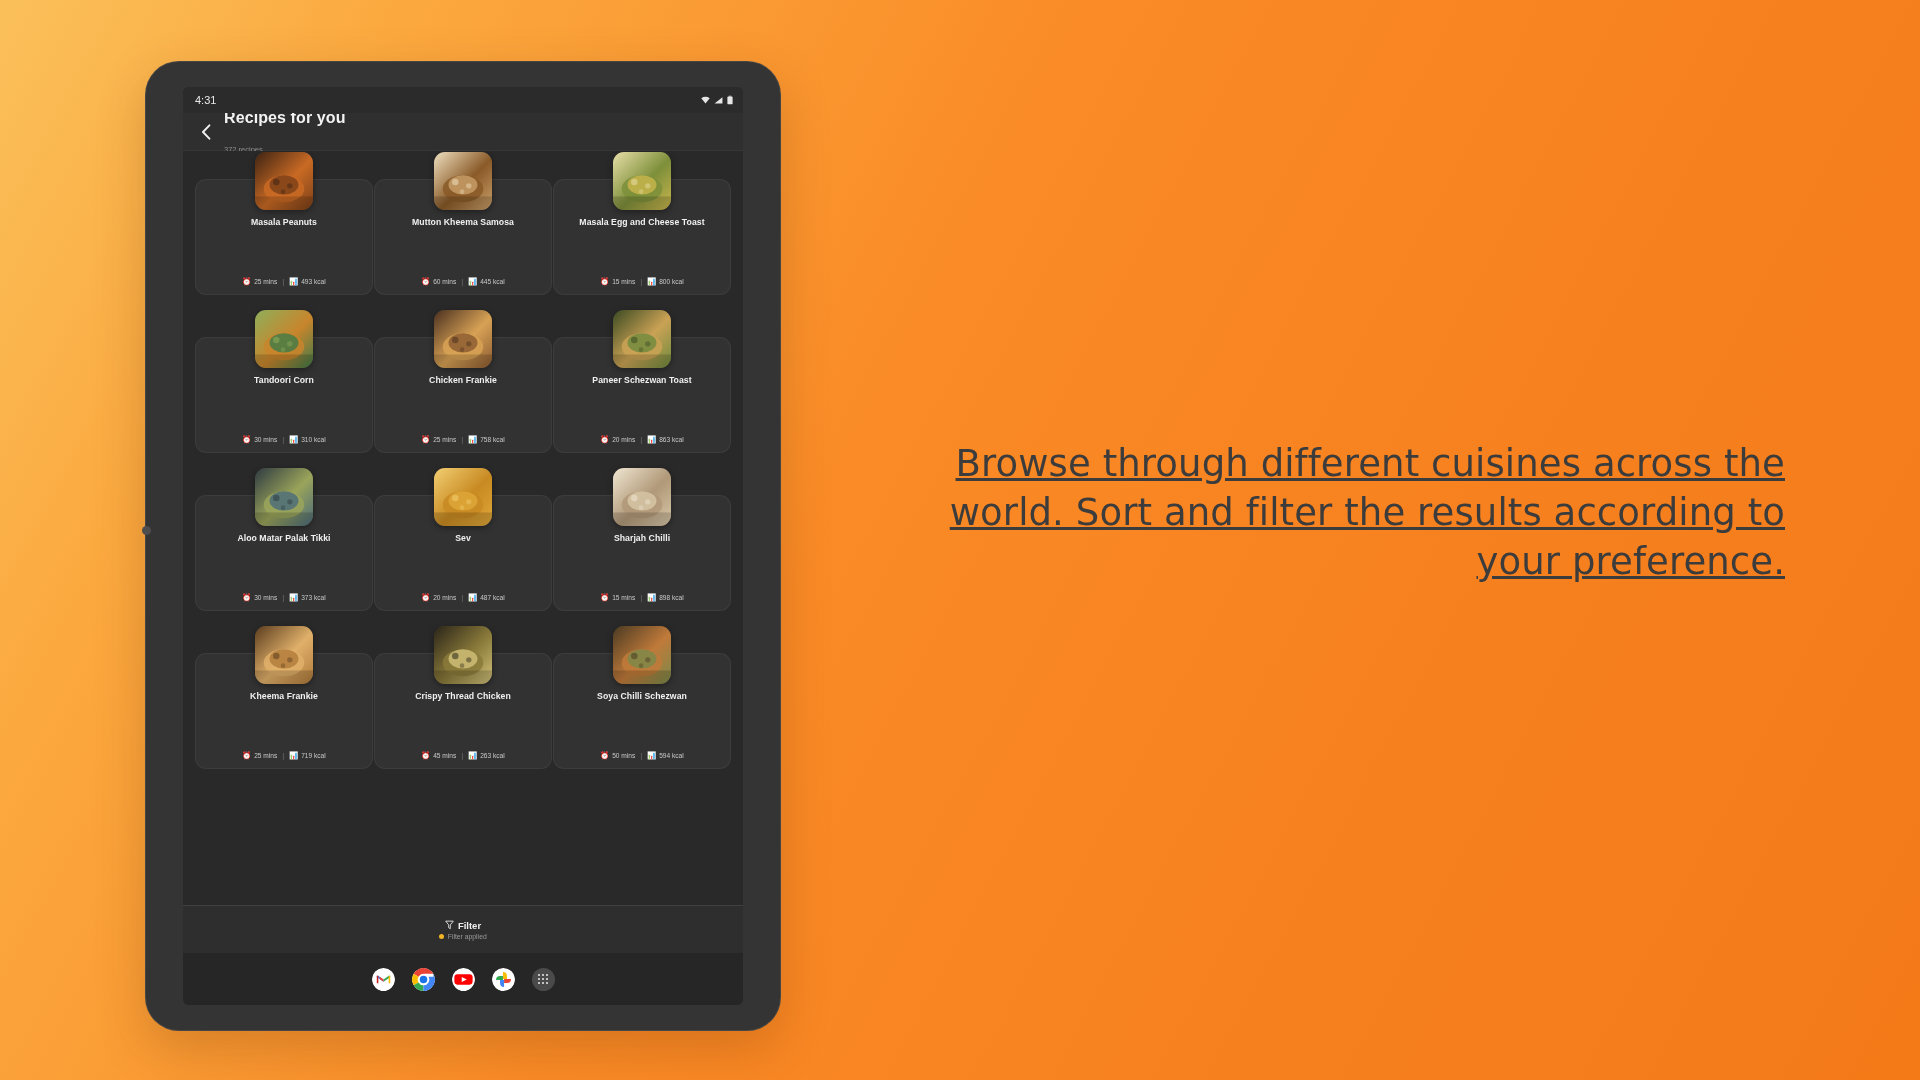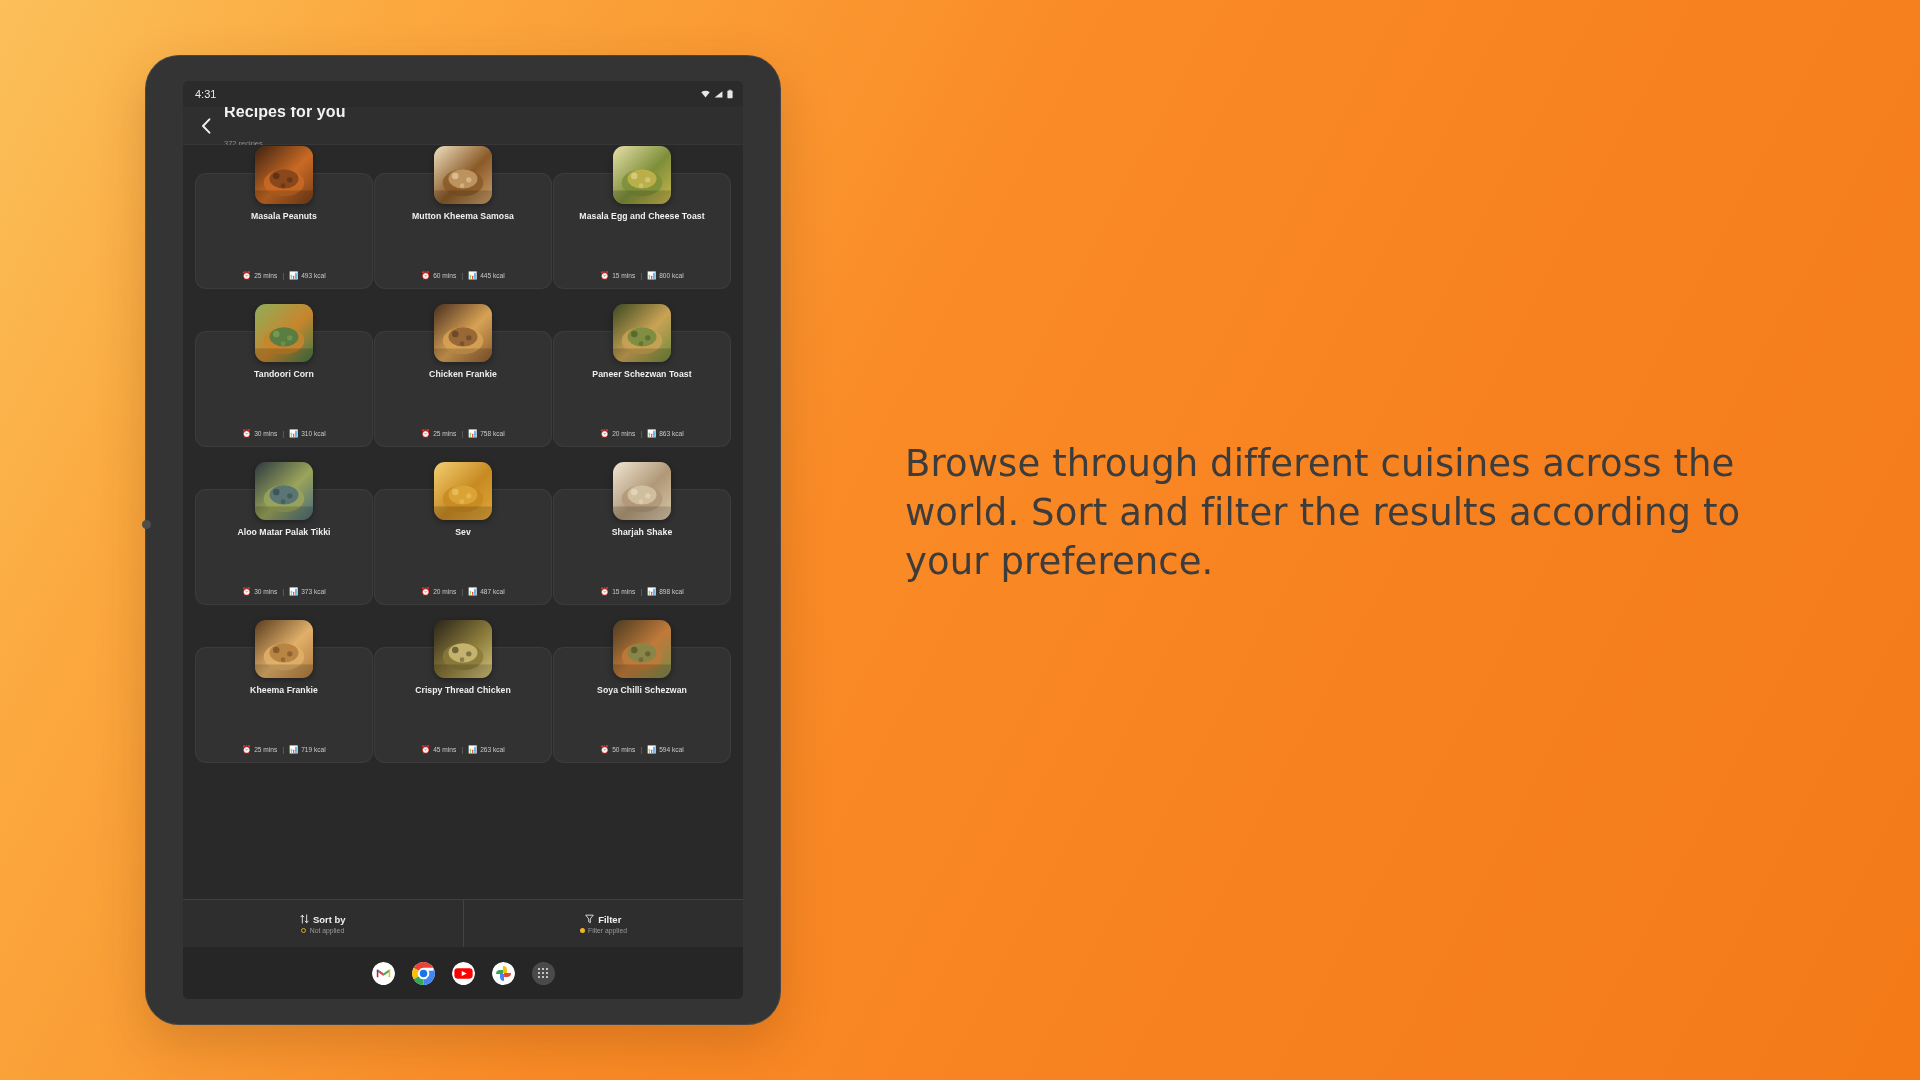--- a/index.html
+++ b/index.html
@@ -8,33 +8,34 @@
     font-family: "Liberation Sans", sans-serif;
     background: linear-gradient(118deg, #fbc05a 0%, #fba93f 16%, #fa8b26 44%, #f7811f 70%, #f47a18 100%);
     position: relative;
   }
 
   
   #caption {
     position: absolute;
     left: 905px; top: 440px;
     width: 880px;
-    text-align: left;
+    text-align: right;
     font-size: 37px;
     line-height: 1.32;
     color: #3c3c3c;
     font-family: "DejaVu Sans", sans-serif;
     font-weight: 400;
     letter-spacing: .1px;
+    text-decoration: underline;
   }
 
   
   #tablet {
     position: absolute;
-    left: 145px; top: 55px;
+    left: 145px; top: 61px;
     width: 636px; height: 970px;
     background: #343434;
     border-radius: 34px;
     box-shadow: 0 18px 50px rgba(90,40,0,.22);
   }
   #tablet-bezel-hl {
     position: absolute; inset: 0;
     border-radius: 34px;
     border: 1px solid rgba(255,255,255,.09);
     pointer-events: none;
@@ -533,21 +534,21 @@
                 </defs>
                 <rect width="60" height="60" fill="url(#g8)"></rect>
                 <ellipse cx="30" cy="38" rx="21" ry="14" fill="#b09878" opacity="0.85"></ellipse>
                 <ellipse cx="30" cy="34" rx="15" ry="10" fill="#d8c8a8" opacity="0.8"></ellipse>
                 <circle cx="22" cy="31" r="3.4" fill="#f0e6d2" opacity="0.55"></circle>
                 <circle cx="36" cy="35" r="2.8" fill="#f0e6d2" opacity="0.45"></circle>
                 <circle cx="29" cy="41" r="2.4" fill="#f0e6d2" opacity="0.38"></circle>
                 <rect y="46" width="60" height="14" fill="#000" opacity="0.16"></rect>
               </svg>
             </div>
-            <div class="card-name">Sharjah Shake</div>
+            <div class="card-name">Sharjah Chilli</div>
             <div class="card-meta">
               <span class="meta-time">
                 <span class="ic-clock">⏰</span>
                 <span>15 mins</span>
               </span>
               <span class="meta-sep">|</span>
               <span class="meta-kcal">
                 <span class="ic-kcal">📊</span>
                 <span>898 kcal</span>
               </span>
@@ -648,33 +649,20 @@
               <span class="meta-kcal">
                 <span class="ic-kcal">📊</span>
                 <span>594 kcal</span>
               </span>
             </div>
           </div>
         </div>
       </div>
 
     <div id="actionbar">
-      <div class="action-cell">
-        <div class="action-top">
-          <svg width="9" height="10" viewBox="0 0 10 11">
-            <path d="M2.6 10 V1.4 M2.6 1.4 L0.9 3.2 M2.6 1.4 L4.3 3.2" stroke="#efefef" stroke-width="1" fill="none" stroke-linecap="round" stroke-linejoin="round"></path>
-            <path d="M7.4 1 V9.6 M7.4 9.6 L5.7 7.8 M7.4 9.6 L9.1 7.8" stroke="#efefef" stroke-width="1" fill="none" stroke-linecap="round" stroke-linejoin="round"></path>
-          </svg>
-          <span>Sort by</span>
-        </div>
-        <div class="action-sub">
-          <span class="dot-hollow"></span>
-          <span>Not applied</span>
-        </div>
-      </div>
       <div class="action-cell">
         <div class="action-top">
           <svg width="9" height="10" viewBox="0 0 10 11">
             <path d="M0.8 1.2 H9.2 L5.9 5.4 V9.6 L4.1 8.6 V5.4 Z" stroke="#efefef" stroke-width="0.95" fill="none" stroke-linejoin="round"></path>
           </svg>
           <span>Filter</span>
         </div>
         <div class="action-sub">
           <span class="dot-solid"></span>
           <span>Filter applied</span>

